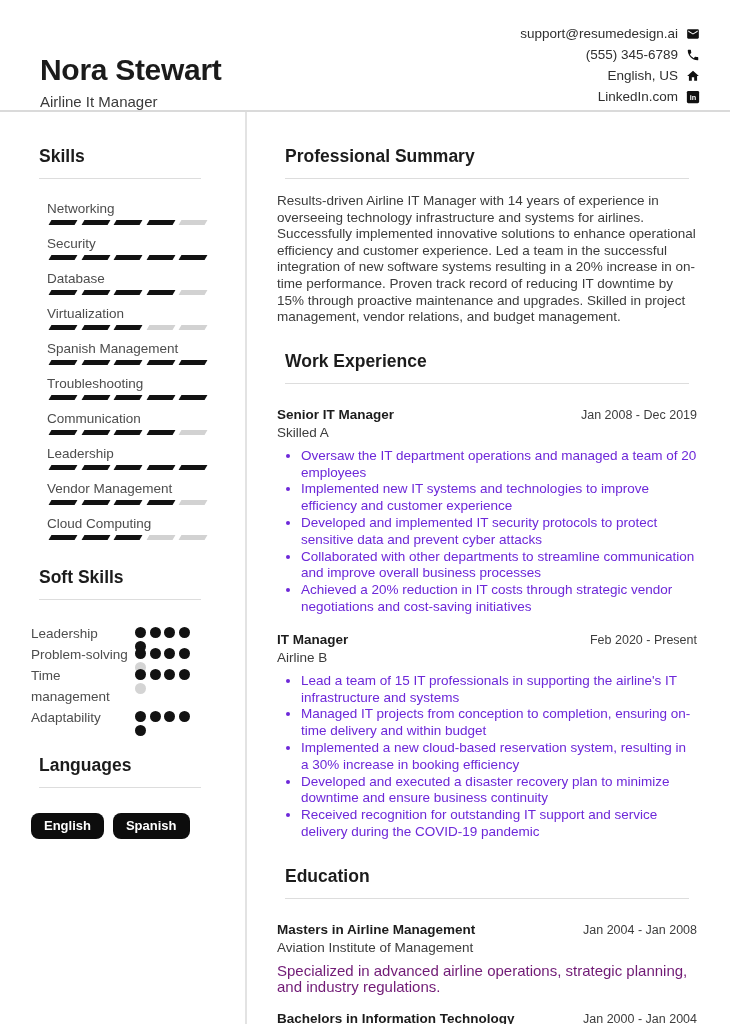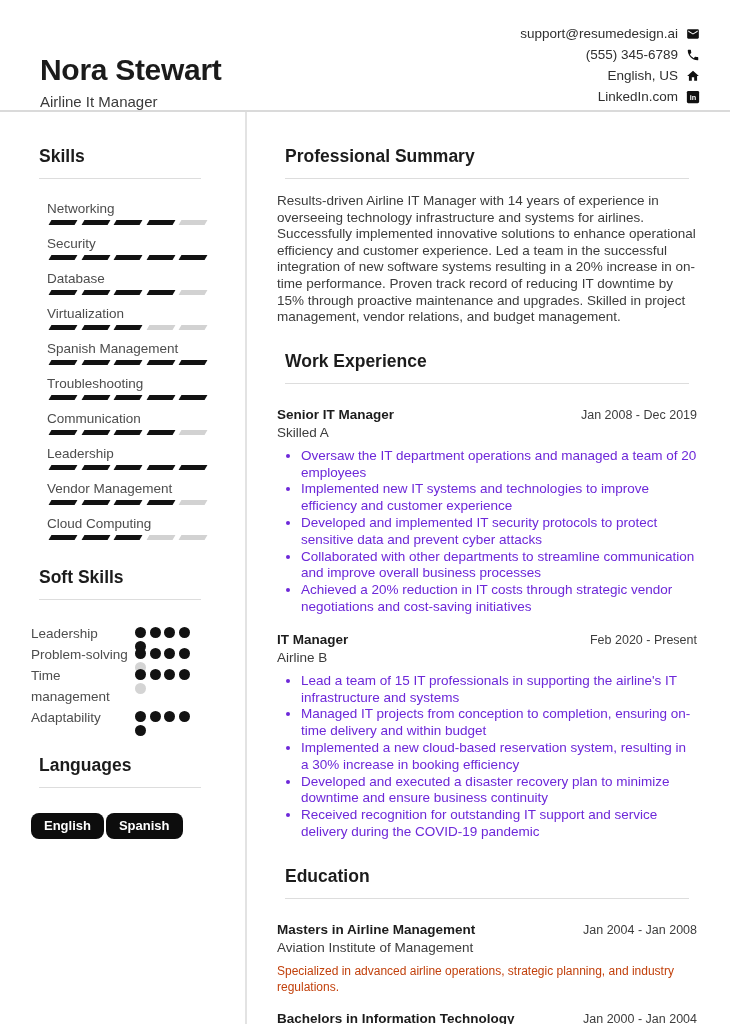--- a/index.html
+++ b/index.html
@@ -40,33 +40,33 @@
   
   .soft-list{padding-top:15px;}
   .soft-skill{display:flex;align-items:flex-start;}
   .ss-label{width:104px;font-size:13.5px;line-height:21px;color:#4d4d4d;}
   .ss-dots{width:58px;height:14px;display:flex;flex-wrap:wrap;align-content:flex-start;
            margin-top:4px;overflow:visible;}
   .dot{width:11px;height:11px;border-radius:50%;background:#d4d4d4;margin:0 3.5px 3px 0;flex-shrink:0;}
   .dot.fill{background:#121212;}
 
   
-  .langs{display:flex;gap:2px;padding-top:17px;}
+  .langs{display:flex;gap:9px;padding-top:17px;}
   .lang-pill{background:#0d0d0d;color:#fff;font-size:13px;font-weight:700;
              padding:6px 13px;border-radius:8px;line-height:14px;}
 
   
   .summary-text{margin:14px 0 0;font-size:13.5px;line-height:16.6px;color:#3c3c3c;}
   .entry-head{display:flex;justify-content:space-between;align-items:baseline;padding-top:15px;}
   .entry-title{font-size:13.5px;font-weight:700;color:#1c1c1c;}
   .entry-date{font-size:12.5px;color:#3d3d3d;white-space:nowrap;}
   .entry-sub{font-size:13.5px;color:#3c3c3c;margin-top:3px;}
   .bullets{margin:8px 0 1px;padding-left:24px;}
   .bullet{font-size:13.5px;line-height:16.8px;color:#6d28d9;}
-  .entry-desc{margin:8px 0 0;font-size:12px;line-height:16.6px;color:#c2410c;}
+  .entry-desc{margin:8px 0 0;font-size:15px;line-height:16.6px;color:#701a75;}
 </style>
 </head>
 <body>
 
 <div class="page">
 
   <div class="header">
     <div>
       <h1 class="name">Nora Stewart</h1>
       <div class="headline">Airline It Manager</div>

